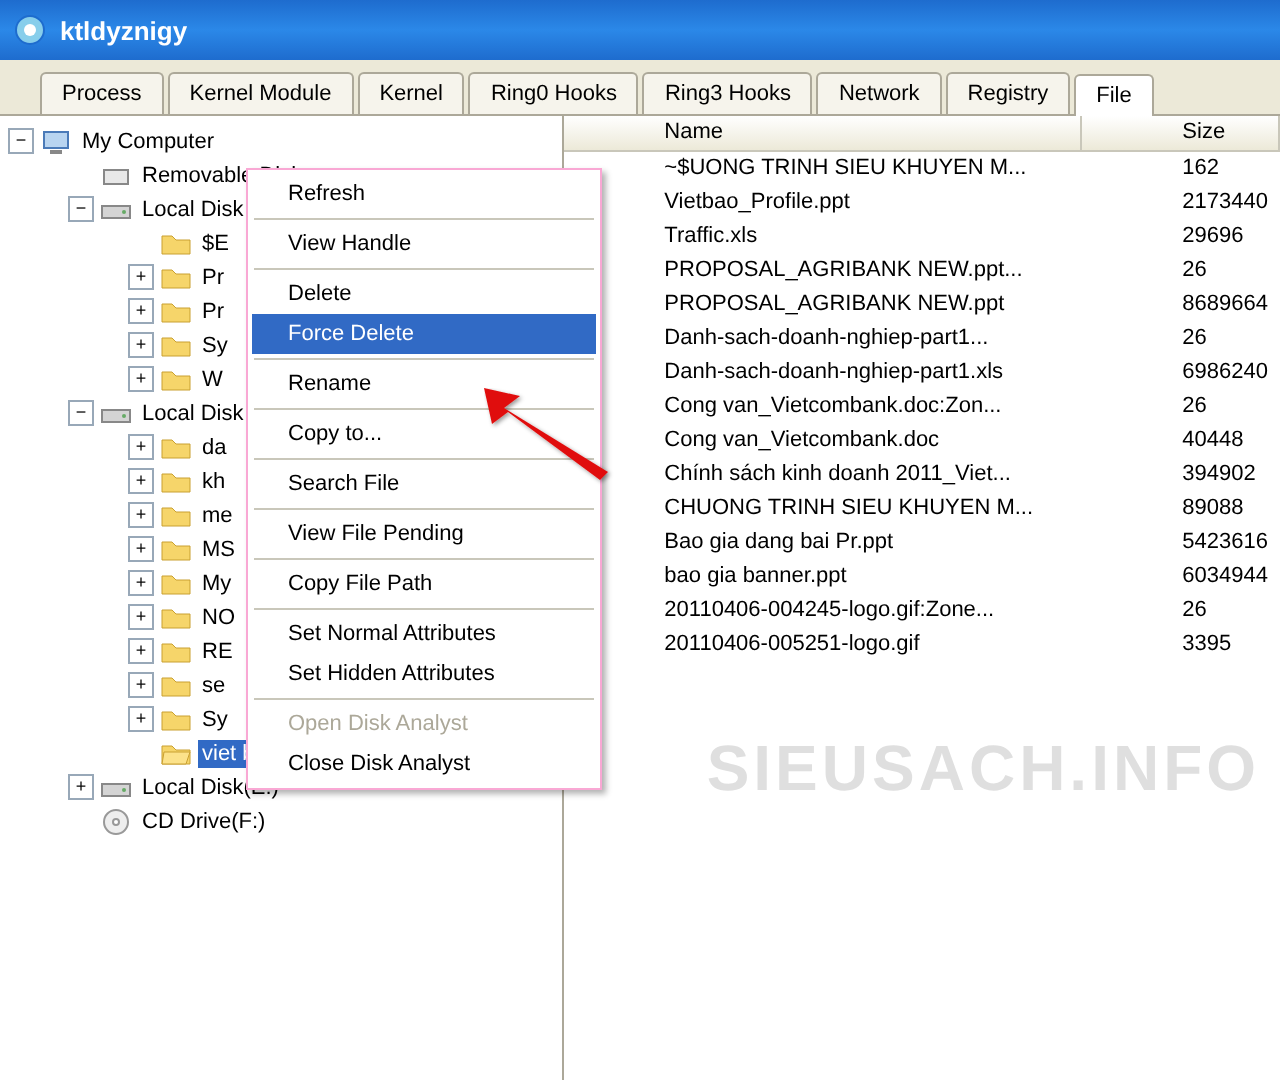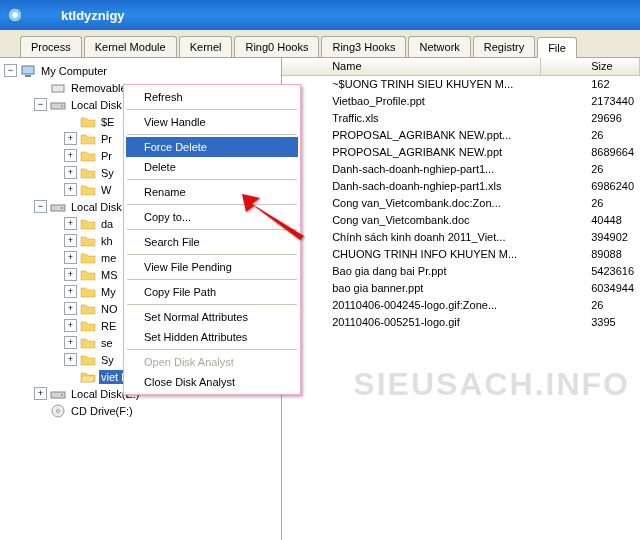--- a/index.html
+++ b/index.html
@@ -1,20 +1,20 @@
 <!DOCTYPE html>
 <html><head>
 <meta charset="utf-8">
 <style>
 * { margin: 0; padding: 0; box-sizing: border-box; font-family: Tahoma, sans-serif; font-size: 11px; }
 body { width: 640px; height: 540px; overflow: hidden; background: #fff; position: relative; }
 
 .titlebar { height: 30px; background: linear-gradient(to bottom, #1e6cce 0%, #2b88e8 50%, #1e6cce 100%); display: flex; align-items: center; padding: 0 6px; }
 .titlebar .icon { width: 18px; height: 18px; margin-right: 6px; }
-.titlebar .title { color: #fff; font-weight: bold; font-size: 13px; margin-left: 31px; }
+.titlebar .title { color: #fff; font-weight: bold; font-size: 13px; }
 
 .tabs { height: 28px; background: #ece9d8; border-bottom: 1px solid #aca899; display: flex; align-items: flex-end; padding-left: 20px; }
 .tab { padding: 4px 10px; border: 1px solid #aca899; border-bottom: none; background: #f6f4ec; margin-right: 2px; border-radius: 3px 3px 0 0; cursor: default; }
 .tab.active { background: #fff; position: relative; top: 1px; }
 
 .content { display: flex; height: 482px; background: #fff; }
 
 .tree { width: 305px; border-right: 1px solid #aca899; overflow: hidden; padding: 4px 0 0 4px; position: relative; }
 .tree-row { display: flex; align-items: center; height: 17px; white-space: nowrap; }
 .exp { width: 13px; height: 13px; border: 1px solid #98a8b8; background: #fff; display: inline-flex; align-items: center; justify-content: center; font-size: 9px; line-height: 1; margin-right: 3px; cursor: default; color: #000; }
@@ -307,21 +307,21 @@
         </div>
         <div class="filerow">
           <div class="col col-name">Cong van_Vietcombank.doc</div>
           <div class="col col-size">40448</div>
         </div>
         <div class="filerow">
           <div class="col col-name">Chính sách kinh doanh 2011_Viet...</div>
           <div class="col col-size">394902</div>
         </div>
         <div class="filerow">
-          <div class="col col-name">CHUONG TRINH INFO KHUYEN M...</div>
+          <div class="col col-name">CHUONG TRINH SIEU KHUYEN M...</div>
           <div class="col col-size">89088</div>
         </div>
         <div class="filerow">
           <div class="col col-name">Bao gia dang bai Pr.ppt</div>
           <div class="col col-size">5423616</div>
         </div>
         <div class="filerow">
           <div class="col col-name">bao gia banner.ppt</div>
           <div class="col col-size">6034944</div>
         </div>
@@ -335,22 +335,22 @@
         </div>
       </div>
   </div>
 </div>
 
 <div class="ctxmenu">
   <div class="ctxitem">Refresh</div>
   <div class="ctxsep"></div>
   <div class="ctxitem">View Handle</div>
   <div class="ctxsep"></div>
+  <div class="ctxitem">Delete</div>
   <div class="ctxitem hl">Force Delete</div>
-  <div class="ctxitem">Delete</div>
   <div class="ctxsep"></div>
   <div class="ctxitem">Rename</div>
   <div class="ctxsep"></div>
   <div class="ctxitem">Copy to...</div>
   <div class="ctxsep"></div>
   <div class="ctxitem">Search File</div>
   <div class="ctxsep"></div>
   <div class="ctxitem">View File Pending</div>
   <div class="ctxsep"></div>
   <div class="ctxitem">Copy File Path</div>

